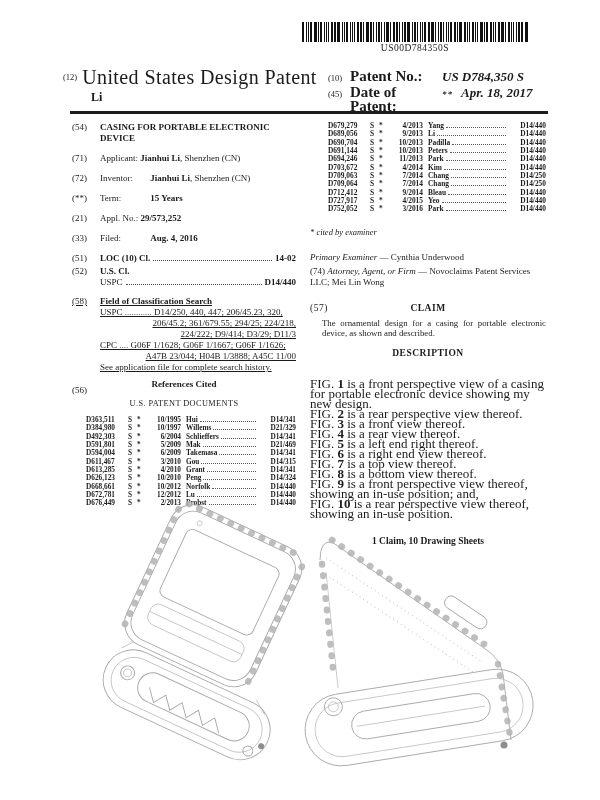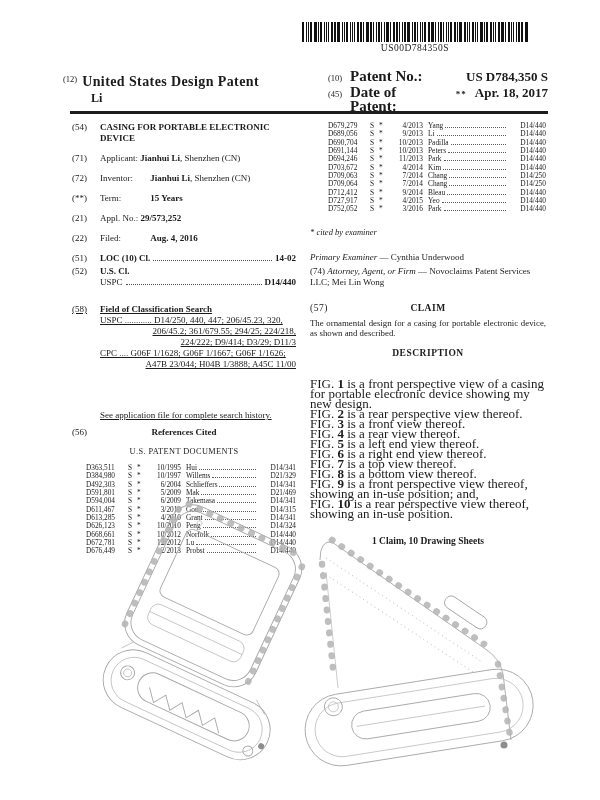--- a/index.html
+++ b/index.html
@@ -4,68 +4,68 @@
 <style>
   html,body{margin:0;padding:0;background:#ffffff;}
   .page{position:relative;width:600px;height:800px;background:#fff;overflow:hidden;
         font-family:"Liberation Serif","DejaVu Serif",serif;color:#1b1b1b;}
   
   .barcode{position:absolute;left:300px;top:22px;width:230px;height:20px;}
   .barcode-label{position:absolute;left:300px;top:43px;width:230px;text-align:center;
                  font-size:9.5px;letter-spacing:.5px;}
   
   .header{position:absolute;left:63px;top:66px;width:485px;display:flex;}
-  .hdr-left{width:265px;margin-top:8px;}
+  .hdr-left{width:265px;}
   .hdr-title-row{display:flex;align-items:baseline;}
   .hdr-kind{font-size:8.5px;margin-right:5px;position:relative;top:-4px;}
-  .hdr-title{font-size:14px;font-weight:bold;letter-spacing:.4px;white-space:nowrap;}
+  .hdr-title{font-size:20px;font-weight:normal;letter-spacing:.4px;white-space:nowrap;}
   .hdr-inventor{font-size:12px;font-weight:bold;margin:1px 0 0 28px;}
   .hdr-right{flex:1;padding-top:3px;}
   .hdr-row{display:flex;align-items:baseline;line-height:14px;}
   .hdr-num{font-size:8.5px;width:22px;}
   .hdr-lbl{font-size:15px;font-weight:bold;width:92px;}
-  .hdr-val{flex:1;text-align:right;font-size:13px;font-weight:bold;white-space:nowrap;}
+  .hdr-val{flex:1;font-size:13px;font-weight:bold;white-space:nowrap;font-style:italic;}
   .hdr-stars{font-size:9px;letter-spacing:1px;margin-right:8px;font-weight:bold;}
   .rule{position:absolute;left:70px;top:111px;width:478px;height:3px;background:#1d1d1d;}
   
   .col{position:absolute;top:122px;font-size:9px;line-height:11px;}
   .col-left{left:72px;width:224px;}
   .col-right{left:310px;width:236px;}
   .sec{display:flex;margin-bottom:9px;}
   .sec .num{width:28px;flex:none;}
   .sec .body{flex:1;}
   b,.b{font-weight:bold;}
   .caps{text-transform:uppercase;}
   .lbl-col{display:inline-block;min-width:48px;}
   .leader-row{display:flex;align-items:baseline;}
   .lead{flex:1;border-bottom:1px dotted #4a4a4a;margin:0 3px 2px 3px;min-width:8px;}
   .fos-line{white-space:nowrap;}
   .fos-right{text-align:right;}
   
   .refs-head{position:relative;text-align:center;margin-bottom:8px;}
-  .refs-head .num{position:absolute;left:0;top:0;}
+  .refs-head .num{position:absolute;left:0;top:6px;}
   .refs-sub{text-align:center;font-size:8.3px;letter-spacing:.4px;margin-bottom:7px;}
-  .refs{margin-left:14px;font-size:7.3px;}
+  .refs{margin-left:14px;font-size:7.3px;font-weight:bold;}
   .ref-row{display:flex;line-height:8.35px;align-items:baseline;}
   .r-no{width:42px;white-space:nowrap;}
   .r-kind{width:9px;}
   .r-star{width:9px;}
   .r-date{width:35px;text-align:right;margin-right:5px;white-space:nowrap;}
   .r-name{flex:1;display:flex;align-items:baseline;min-width:0;}
   .r-lead{flex:1;border-bottom:1px dotted #5a5a5a;margin:0 2px 1px 2px;}
   .r-cls{width:38px;text-align:right;white-space:nowrap;}
   .cited-note{font-style:italic;font-size:8.5px;margin:13px 0 0 0;}
   
   .examiner{margin-top:14px;font-size:9px;line-height:11px;}
   .attorney{margin-top:3px;font-size:9px;line-height:11px;}
   .ital{font-style:italic;}
   .claim-head{position:relative;text-align:center;font-weight:bold;font-size:9.5px;
               margin-top:15px;letter-spacing:.5px;}
   .claim-head .num{position:absolute;left:0;font-weight:normal;}
-  .claim-text{margin-top:4px;font-size:8.8px;line-height:10.6px;text-align:justify;}
+  .claim-text{margin-top:4px;font-size:8.8px;line-height:10.6px;text-align:justify;margin-left:12px;}
   .desc-head{text-align:center;font-weight:bold;font-size:9.5px;margin-top:9px;letter-spacing:.5px;}
   .fig-list{margin-top:20px;font-size:13px;line-height:10px;}
   .fig-line{text-align:left;}
   .sheets-note{text-align:center;font-weight:bold;font-size:9.5px;margin-top:17px;}
   
   .drawing{position:absolute;}
   .draw-left{left:70px;top:496px;}
   .draw-right{left:288px;top:496px;}
   svg .ln{fill:none;stroke:#a7a7a7;stroke-width:0.9;}
   svg .ln2{fill:none;stroke:#b6b6b6;stroke-width:0.7;}
@@ -204,34 +204,34 @@
       <span class="num">(**)</span>
       <span class="body"><span class="lbl-col">Term:</span> <b>15 Years</b></span>
     </div>
 
     <div class="sec">
       <span class="num">(21)</span>
       <span class="body"><span>Appl. No.:</span> <b>29/573,252</b></span>
     </div>
 
     <div class="sec">
-      <span class="num">(22)</span>
+      <span class="num">(33)</span>
       <span class="body"><span class="lbl-col">Filed:</span> <b>Aug. 4, 2016</b></span>
     </div>
 
     <div class="sec" style="margin-bottom:2px;">
       <span class="num">(51)</span>
       <span class="body leader-row">
           <b>LOC (10) Cl.</b>
           <span class="lead"></span>
           <b>14-02</b>
         </span>
     </div>
 
-    <div class="sec" style="margin-bottom:16px;">
+    <div class="sec" style="margin-bottom:8px;">
       <span class="num">(52)</span>
       <span class="body">
         <span class="b">U.S. Cl.</span>
         <span class="leader-row">
             <span>USPC</span>
             <span class="lead"></span>
             <b>D14/440</b>
           </span>
       </span>
     </div>
@@ -244,21 +244,21 @@
   <span class="fos-line" style="display: block;">USPC ............ D14/250, 440, 447; 206/45.23, 320,</span>
 
   <span class="fos-line fos-right" style="display: block;">206/45.2; 361/679.55; 294/25; 224/218,</span>
 
   <span class="fos-line fos-right" style="display: block;">224/222; D9/414; D3/29; D11/3</span>
 
   <span class="fos-line" style="display: block;">CPC .... G06F 1/1628; G06F 1/1667; G06F 1/1626;</span>
 
   <span class="fos-line fos-right" style="display: block;">A47B 23/044; H04B 1/3888; A45C 11/00</span>
 
-  <span class="fos-line" style="display: block; margin-top: 40px;">See application file for complete search history.</span>
+  <span class="fos-line" style="display: block;">See application file for complete search history.</span>
 </span>
       </span>
     </div>
 
     <div>
       <div class="refs-head">
         <span class="num">(56)</span>
         <span class="b">References Cited</span>
       </div>
       <div class="refs-sub">U.S. PATENT DOCUMENTS</div>
@@ -576,21 +576,21 @@
 
   <div class="fig-line">
     <span>FIG.</span>
     <b>4</b>
     <span>is a rear view thereof.</span>
   </div>
 
   <div class="fig-line">
     <span>FIG.</span>
     <b>5</b>
-    <span>is a left end view thereof.</span>
+    <span>is a left end right thereof.</span>
   </div>
 
   <div class="fig-line">
     <span>FIG.</span>
     <b>6</b>
     <span>is a right end view thereof.</span>
   </div>
 
   <div class="fig-line">
     <span>FIG.</span>

